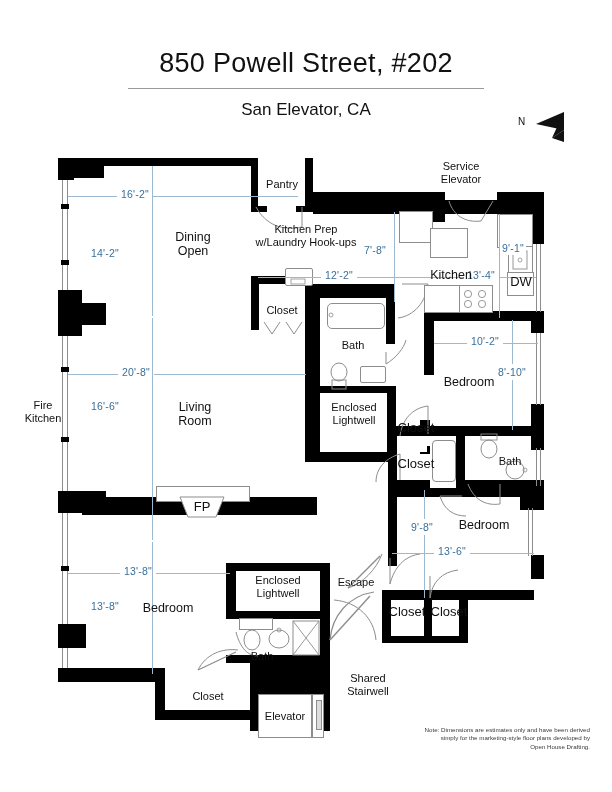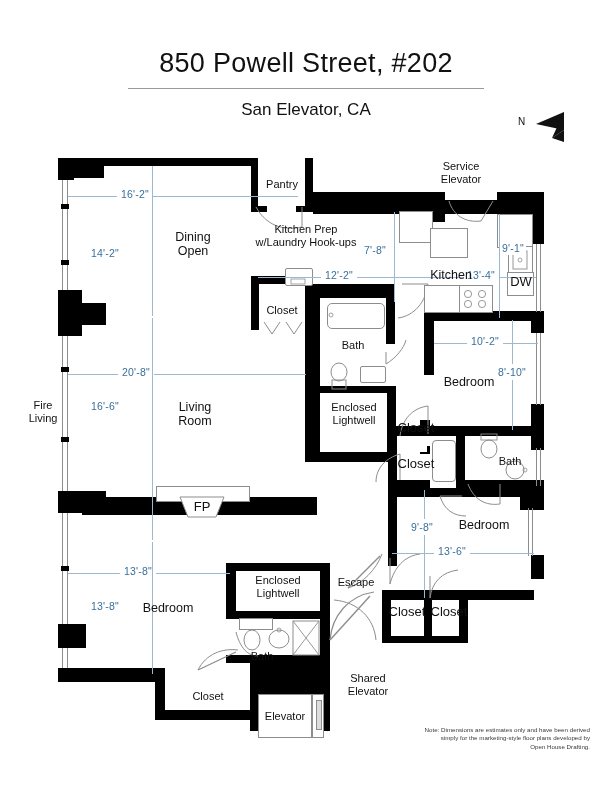--- a/index.html
+++ b/index.html
@@ -69,21 +69,21 @@
     <svg width="62" height="40" viewBox="0 0 62 40" aria-hidden="true">
       <polygon points="46,4 18,16 46,22" fill="#111"></polygon>
       <polygon points="46,4 46,22 34,30" fill="#111"></polygon>
       <polygon points="46,22 34,30 46,34" fill="#111"></polygon>
     </svg>
   </div>
 
   <div id="plan">
 
     <div class="rlabel sm" style="left:20px;top:399px;width:46px;">Fire
-Living</div>
+Kitchen</div>
 
     <div class="thinline" style="left:62px;top:176px;width:1px;height:315px;"></div>
     <div class="thinline" style="left:67px;top:176px;width:1px;height:315px;"></div>
     <div class="thinline" style="left:62px;top:512px;width:1px;height:158px;"></div>
     <div class="thinline" style="left:67px;top:512px;width:1px;height:158px;"></div>
 
     <div class="wall" style="left:61px;top:204px;width:8px;height:5px;"></div>
     <div class="wall" style="left:61px;top:260px;width:8px;height:5px;"></div>
     <div class="wall" style="left:61px;top:367px;width:8px;height:5px;"></div>
     <div class="wall" style="left:61px;top:437px;width:8px;height:5px;"></div>
@@ -399,21 +399,21 @@
     <div class="rlabel xs" style="left:386px;top:606px;width:42px;">Closet</div>
     <div class="rlabel xs" style="left:428px;top:606px;width:42px;">Closet</div>
     <div class="rlabel sm" style="left:332px;top:576px;width:48px;">Escape</div>
     <div class="rlabel" style="left:128px;top:601px;width:80px;">Bedroom</div>
     <div class="rlabel sm" style="left:238px;top:574px;width:80px;">Enclosed
 Lightwell</div>
     <div class="rlabel sm" style="left:240px;top:650px;width:44px;">Bath</div>
     <div class="rlabel sm" style="left:180px;top:690px;width:56px;">Closet</div>
     <div class="rlabel sm" style="left:258px;top:710px;width:54px;">Elevator</div>
     <div class="rlabel sm" style="left:336px;top:672px;width:64px;">Shared
-Elevator</div>
+Stairwell</div>
     <div class="rlabel xs" style="left:186px;top:501px;width:32px;">FP</div>
     <div class="rlabel xs" style="left:509px;top:276px;width:24px;">DW</div>
 
   </div>
 
   <div id="footnote">Note: Dimensions are estimates only and have been derived simply for the marketing-style floor plans developed by Open House Drafting.</div>
 
 </div>
 
 </body></html>

